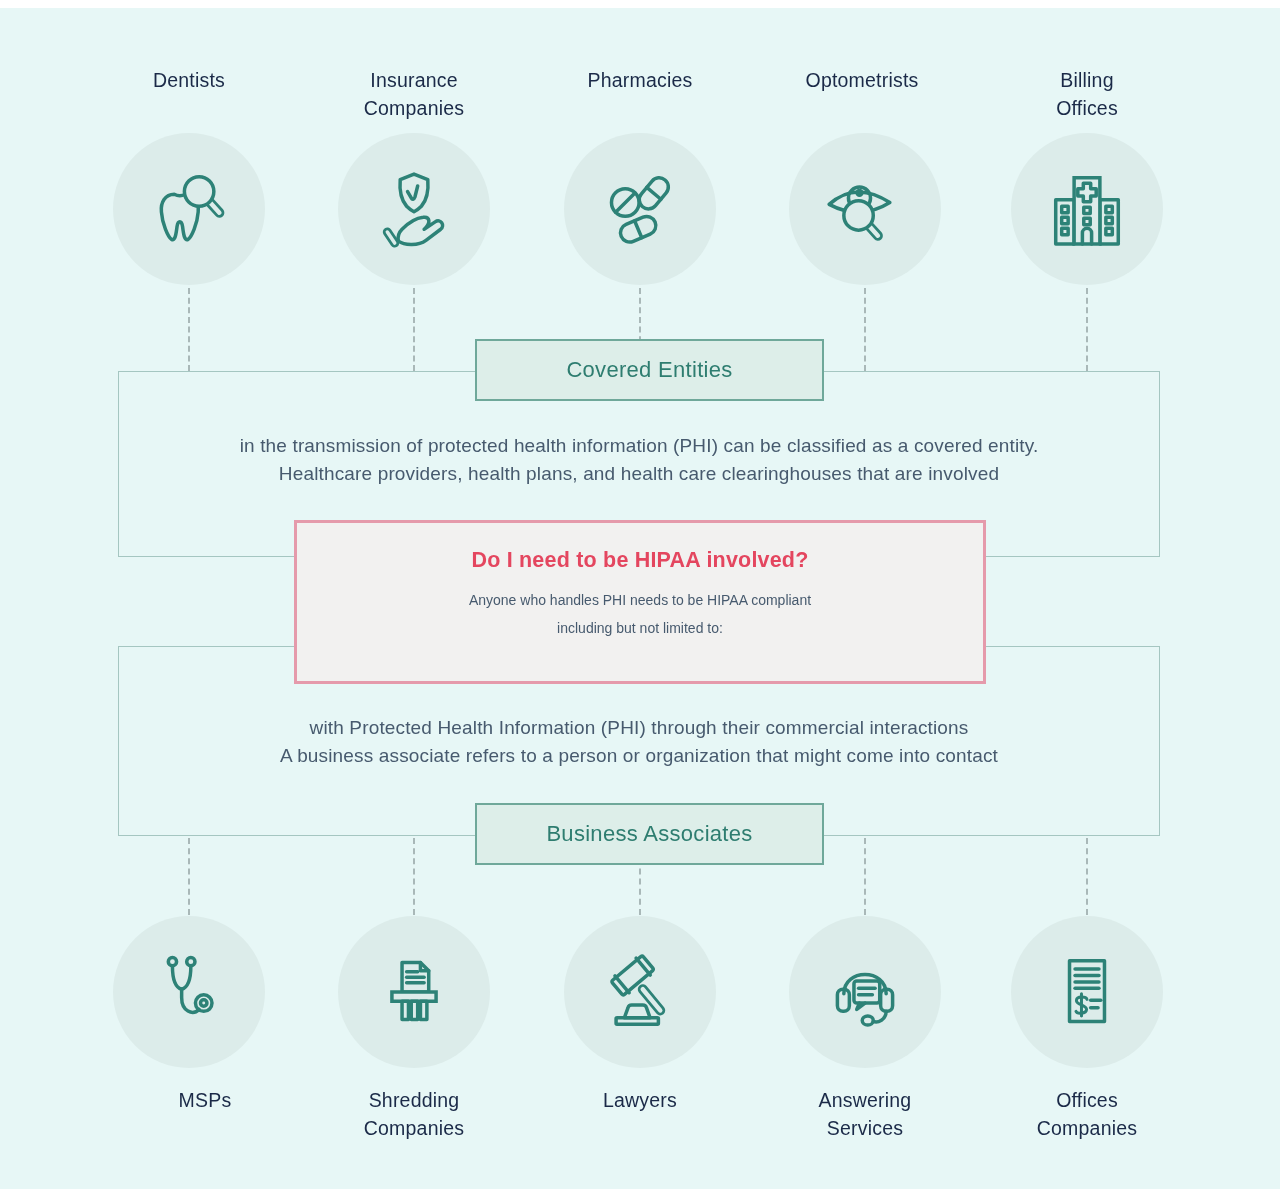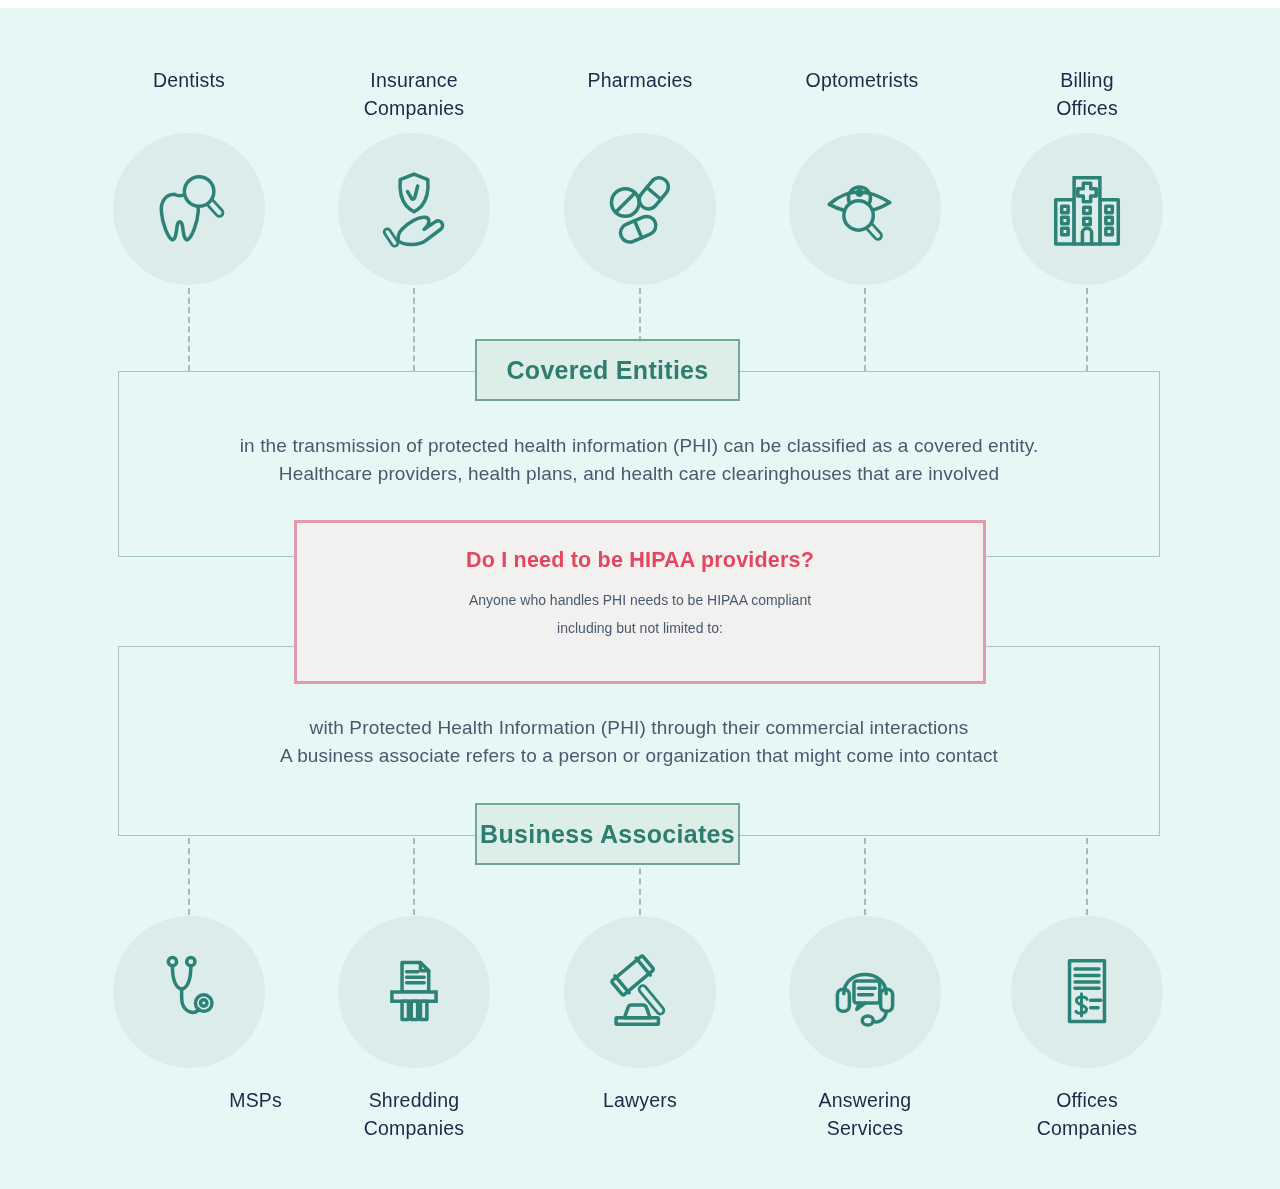--- a/index.html
+++ b/index.html
@@ -31,23 +31,23 @@
 
   .vdash{position:absolute;width:0;border-left:2px dashed var(--dash);z-index:0;}
   .vdash.top{top:280px;height:83px;}
   .vdash.bot{top:830px;height:77px;}
 
   .outline-box{position:absolute;left:118px;width:1042px;border:1.5px solid var(--box-border);
     box-sizing:border-box;z-index:1;}
   #covered-box{top:363px;height:186px;}
   #business-box{top:638px;height:190px;}
 
-  .tag-box{position:absolute;left:475px;width:265px;height:62px;background:var(--tag-fill);
+  .tag-box{position:absolute;left:475px;width:349px;height:62px;background:var(--tag-fill);
     border:2px solid var(--tag-border);box-sizing:border-box;display:flex;align-items:center;
-    justify-content:center;font-size:25px;font-weight:700;color:var(--teal-text);
+    justify-content:center;font-size:22px;font-weight:400;color:var(--teal-text);
     letter-spacing:.3px;z-index:3;}
   #covered-tag{top:331px;}
   #business-tag{top:795px;}
 
   .para{position:absolute;left:118px;width:1042px;text-align:center;font-size:19px;
     color:var(--body);line-height:27.5px;z-index:1;letter-spacing:.15px;}
   #covered-para{top:424px;}
   #business-para{top:706px;}
   .para span{display:block;}
 
@@ -159,21 +159,21 @@
   <div id="covered-box" class="outline-box"></div>
   <div id="covered-tag" class="tag-box">
     <span>Covered Entities</span>
   </div>
   <div id="covered-para" class="para">
     <span>in the transmission of protected health information (PHI) can be classified as a covered entity.</span>
     <span>Healthcare providers, health plans, and health care clearinghouses that are involved</span>
   </div>
 
   <div class="question">
-    <h2>Do I need to be HIPAA providers?</h2>
+    <h2>Do I need to be HIPAA involved?</h2>
     <p>
       <span>Anyone who handles PHI needs to be HIPAA compliant</span>
       <span>including but not limited to:</span>
     </p>
   </div>
 
   <div id="business-box" class="outline-box"></div>
   <div id="business-para" class="para">
     <span>with Protected Health Information (PHI) through their commercial interactions</span>
     <span>A business associate refers to a person or organization that might come into contact</span>
@@ -246,21 +246,21 @@
       <line class="ic" x1="37" y1="32" x2="63" y2="32"></line>
       <line class="ic" x1="37" y1="39" x2="63" y2="39"></line>
       <line class="ic" x1="37" y1="46" x2="63" y2="46"></line>
       <path class="ic" d="M50,58 C49,55 39,54 38.5,59 C38,64 50,64 49.5,69 C49,74 39,74 38,71" style="stroke-width:3"></path>
       <line class="ic" x1="44" y1="52" x2="44" y2="76" style="stroke-width:3"></line>
       <line class="ic" x1="54" y1="59" x2="65" y2="59"></line>
       <line class="ic" x1="54" y1="67" x2="62" y2="67"></line>
     </svg>
   </div>
 
-  <div class="col-label" style="left:112px;top:1078px;text-align:right;">
+  <div class="col-label" style="left:120px;top:1078px;">
     <span>MSPs</span>
   </div>
   <div class="col-label" style="left:329px;top:1078px;">
     <span>Shredding</span>
     <span>Companies</span>
   </div>
   <div class="col-label" style="left:555px;top:1078px;">
     <span>Lawyers</span>
   </div>
   <div class="col-label" style="left:780px;top:1078px;">

